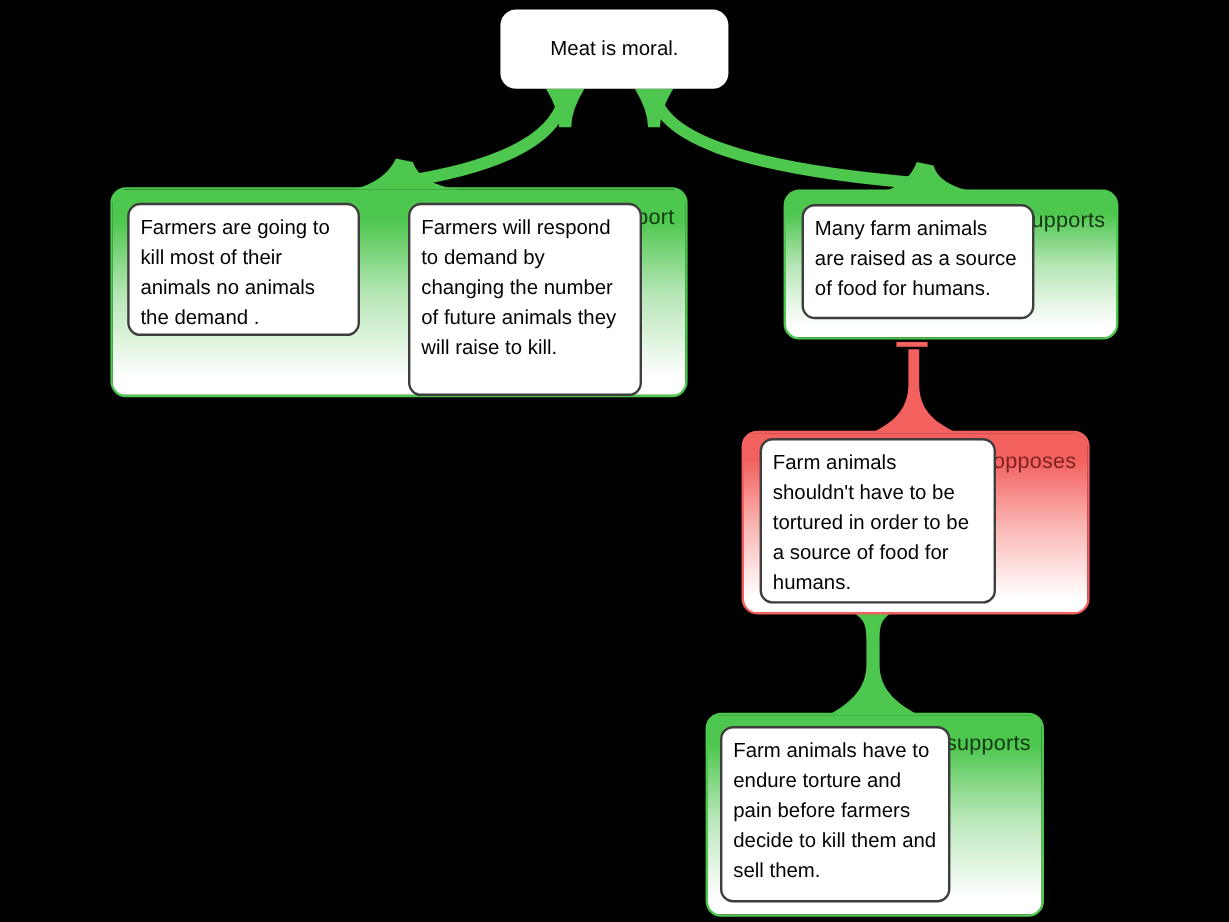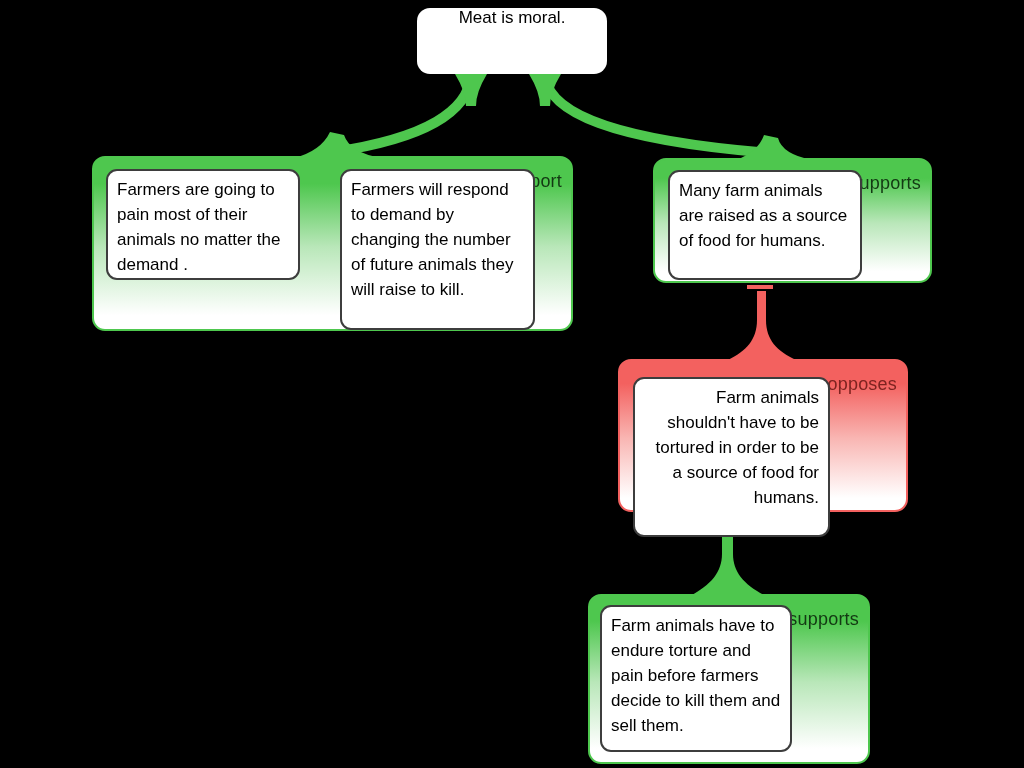--- a/index.html
+++ b/index.html
@@ -8,21 +8,21 @@
     background:#000000;
     overflow:hidden;
     font-family:"Liberation Sans", sans-serif;
   }
   .canvas { position:relative; width:1024px; height:768px; }
   svg.connectors { position:absolute; left:0; top:0; }
 
   .root-node {
     position:absolute; left:417px; top:8px; width:190px; height:66px;
     background:#ffffff; border-radius:13px;
-    display:flex; justify-content:center;
+    display:flex; align-items:center; justify-content:center;
     font-size:17px; color:#000; box-sizing:border-box;
   }
 
   .group {
     position:absolute; border-radius:13px; box-sizing:border-box;
   }
   .group.green {
     background:linear-gradient(180deg, #4ec74e 0%, #4ec74e 15%, #b9e7b9 52%, #ffffff 92%);
     border:2px solid #4ec74e;
   }
@@ -74,37 +74,37 @@
     </g>
   </svg>
 
   <div class="root-node">
     <span>Meat is moral.</span>
   </div>
 
   <div class="group green" style="left:92px; top:156px; width:481px; height:175px;">
     <span class="glabel green">support</span>
     <div class="claim" style="left:12px; top:11px; width:194px; height:111px;">
-      <span>Farmers are going to pain most of their animals no matter the demand .</span>
+      <span>Farmers are going to kill most of their animals no animals the demand .</span>
     </div>
     <div class="claim" style="left:214px; top:11px; width:195px; height:161px;margin-left:32px;">
       <span>Farmers will respond to demand by changing the number of future animals they will raise to kill.</span>
     </div>
   </div>
 
   <div class="group green" style="left:653px; top:158px; width:279px; height:125px;">
     <span class="glabel green">supports</span>
-    <div class="claim" style="left:13px; top:10px; width:194px; height:110px;">
+    <div class="claim" style="left:13px; top:10px; width:194px; height:96px;">
       <span>Many farm animals are raised as a source of food for humans.</span>
     </div>
   </div>
 
   <div class="group red" style="left:618px; top:359px; width:290px; height:153px;">
     <span class="glabel red">opposes</span>
-    <div class="claim" style="left:13px; top:16px; width:197px; height:160px;text-align:right;">
+    <div class="claim" style="left:13px; top:4px; width:197px; height:138px;">
       <span>Farm animals shouldn't have to be tortured in order to be a source of food for humans.</span>
     </div>
   </div>
 
   <div class="group green" style="left:588px; top:594px; width:282px; height:170px;">
     <span class="glabel green">supports</span>
     <div class="claim" style="left:10px; top:9px; width:192px; height:147px;">
       <span>Farm animals have to endure torture and pain before farmers decide to kill them and sell them.</span>
     </div>
   </div>

